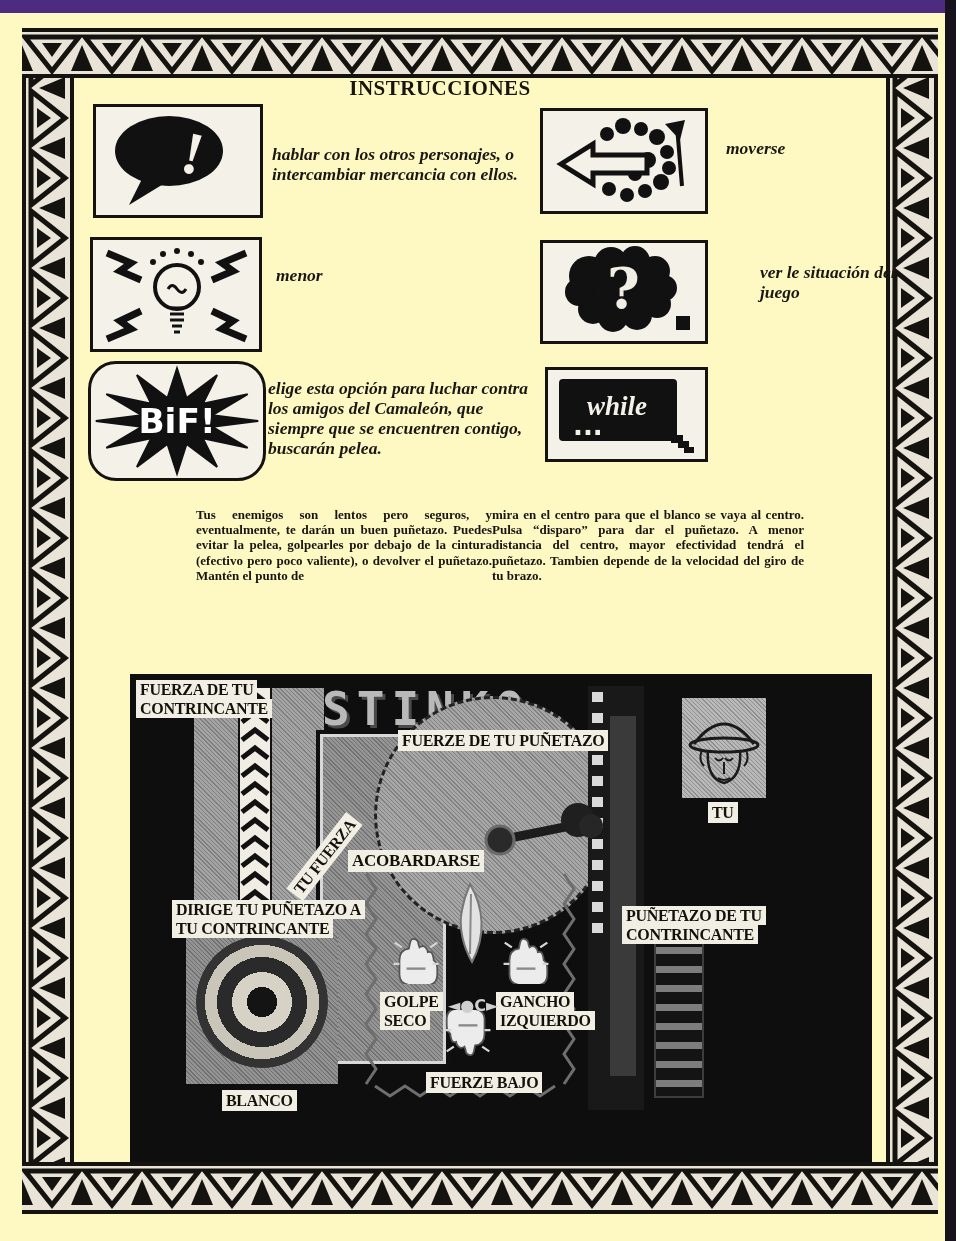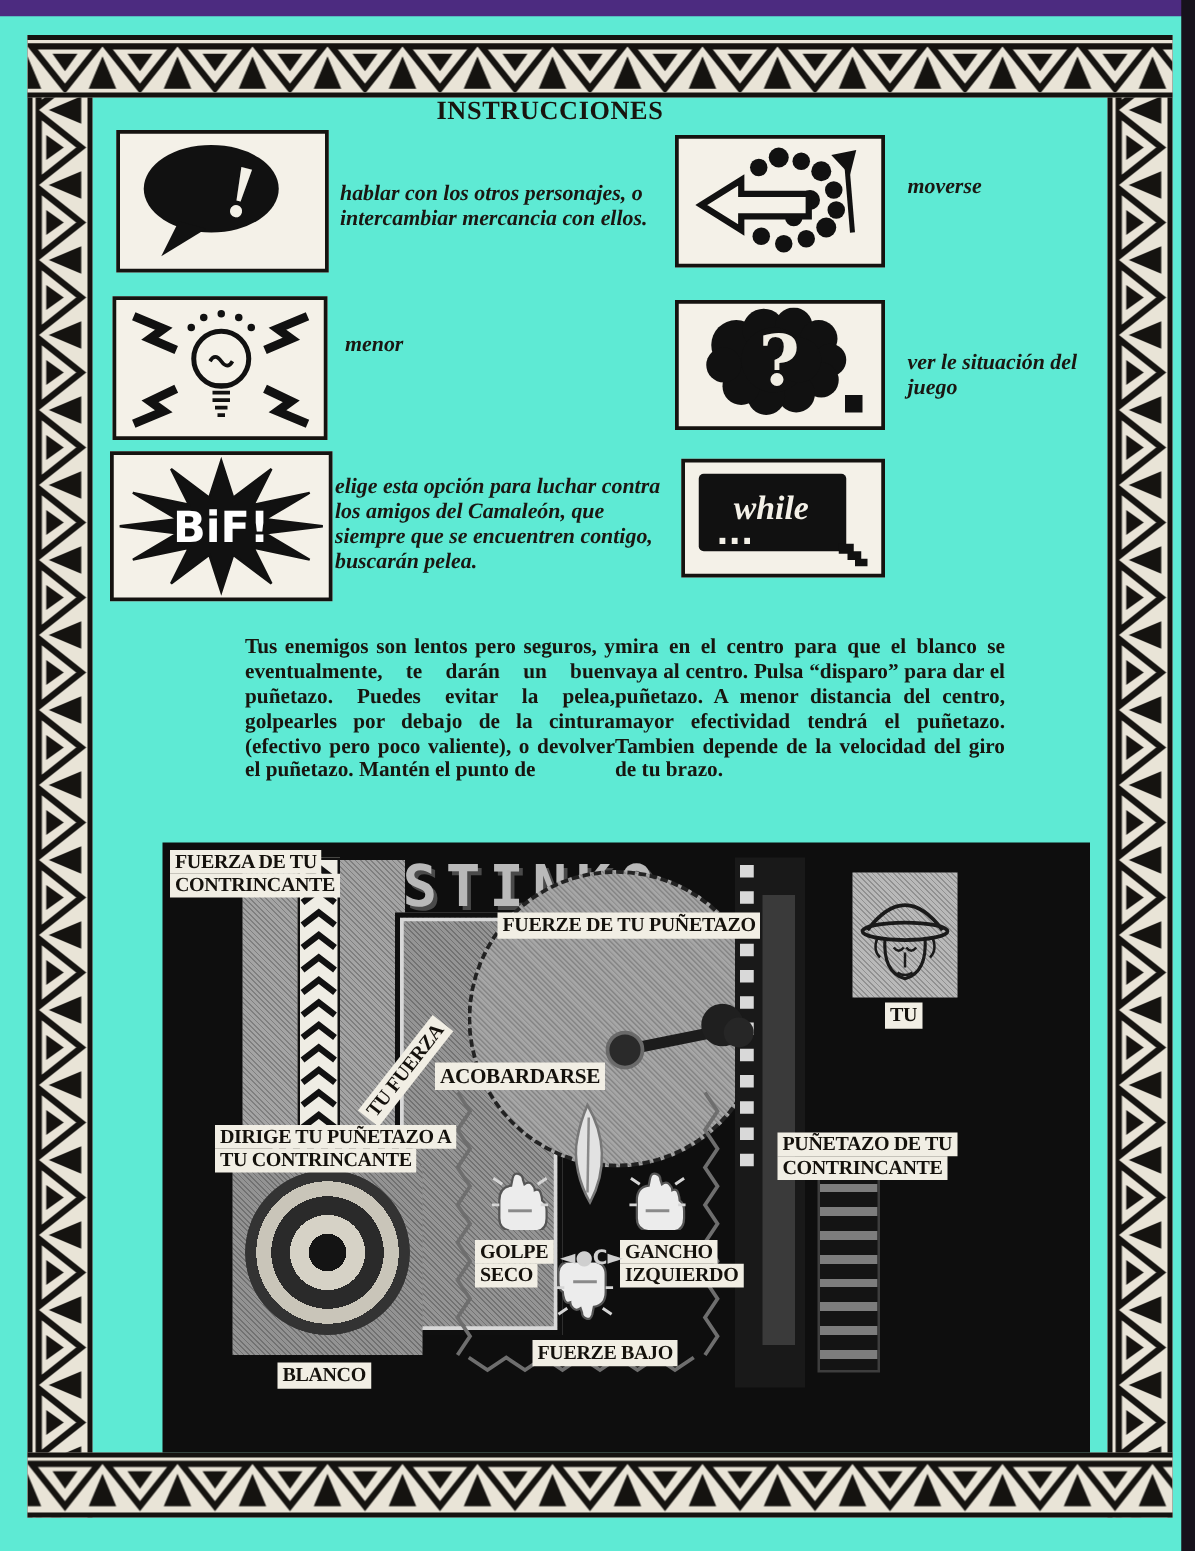--- a/index.html
+++ b/index.html
@@ -1,18 +1,18 @@
 <!DOCTYPE html>
 <html><head>
 <meta charset="utf-8">
 <style>
   html,body { margin:0; padding:0; }
   .page {
     position:relative; width:956px; height:1241px;
-    background:#5eead4; overflow:hidden;
+    background:#fef9c3; overflow:hidden;
     font-family:"Liberation Serif", serif; color:#18150f;
   }
   .top-strip { position:absolute; left:0; top:0; width:956px; height:13px; background:#4c2b80; }
   .right-edge { position:absolute; right:0; top:0; width:11px; height:1241px; background:#17121c; }
 
   
   .band { position:absolute; background:#e9e4d7; box-sizing:border-box; }
   .band svg { display:block; width:100%; height:100%; }
   .band-h { border-top:4px solid #151310; border-bottom:4px solid #151310; }
   .band-v { border-left:4px solid #151310; border-right:4px solid #151310; }
@@ -31,21 +31,21 @@
     position:absolute; background:#f4f1e8; border:3px solid #151310;
     display:flex; align-items:center; justify-content:center; box-sizing:border-box;
   }
   .cap {
     position:absolute; font-style:italic; font-weight:bold;
     font-size:17.5px; line-height:1.15; color:#1a1712;
   }
 
   
   .bodycol {
-    position:absolute; font-weight:bold; font-size:17px;
+    position:absolute; font-weight:bold; font-size:13px;
     line-height:1.17; text-align:justify;
   }
 
   
   .shot {
     position:absolute; left:130px; top:674px; width:742px; height:488px;
     background:#0e0e0e; overflow:hidden;
   }
   .dither {
     background-image:repeating-linear-gradient(45deg, rgba(0,0,0,.20) 0 1px, rgba(255,255,255,.05) 1px 3px);
@@ -197,23 +197,23 @@
       <circle cx="88" cy="69" r="15" fill="#111"></circle>
         <circle cx="64" cy="71" r="15" fill="#111"></circle>
       <circle cx="44" cy="63" r="15" fill="#111"></circle>
         <circle cx="30" cy="46" r="14" fill="#111"></circle>
       <circle cx="70" cy="42" r="26" fill="#111"></circle>
         <circle cx="90" cy="42" r="18" fill="#111"></circle>
       <text x="58" y="62" font-size="56" font-weight="bold" font-family="DejaVu Serif, serif" fill="#f1eee4">?</text>
       <rect x="127" y="70" width="14" height="14" fill="#111"></rect>
     </svg>
   </div>
-  <div class="cap" style="left:726px; top:262px; width:165px;margin-top:17px;">ver le situación del juego</div>
-
-  <div class="icon-box" style="left:88px; top:361px; width:178px; height:120px;">
+  <div class="cap" style="left:760px; top:262px; width:165px;">ver le situación del juego</div>
+
+  <div class="icon-box" style="left:88px; top:361px; width:178px; height:120px;border-radius:28px;">
     <svg width="180" height="120" viewBox="0 0 180 120">
       <polygon points="175,60 127,66 164,88 117,78 132,108 100,84 90,115 80,84 48,108 63,78 16,88 53,66 5,60 53,54 16,32 63,42 48,12 80,36 90,5 100,36 132,12 117,42 164,32 127,54" fill="#111" stroke="#111" stroke-width="2"></polygon>
       <text x="90" y="73" text-anchor="middle" font-size="36" font-weight="bold" font-family="DejaVu Sans, sans-serif" fill="#fff">BiF!</text>
     </svg>
   </div>
   <div class="cap" style="left:268px; top:378px; width:266px;">elige esta opción para luchar contra los amigos del Camaleón, que siempre que se encuentren contigo, buscarán pelea.</div>
 
   <div class="icon-box" style="left:545px; top:367px; width:163px; height:95px;">
     <svg width="148" height="84" viewBox="0 0 148 84">
       <rect x="6" y="6" width="118" height="62" rx="4" fill="#111"></rect>

